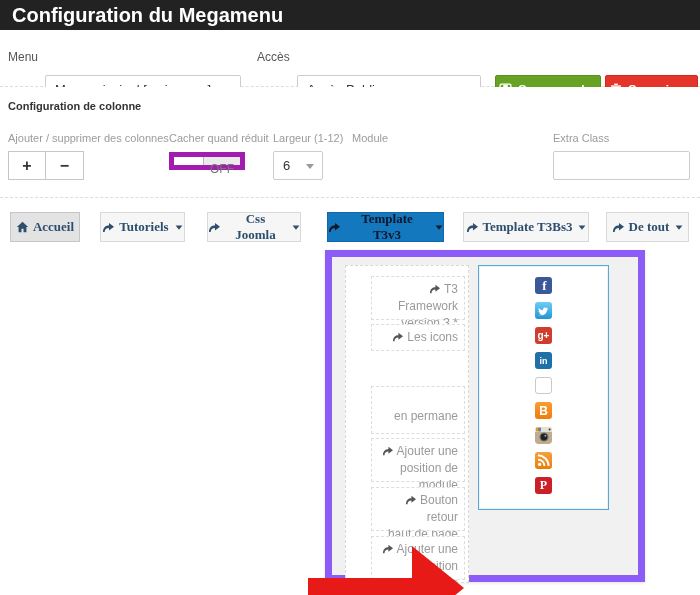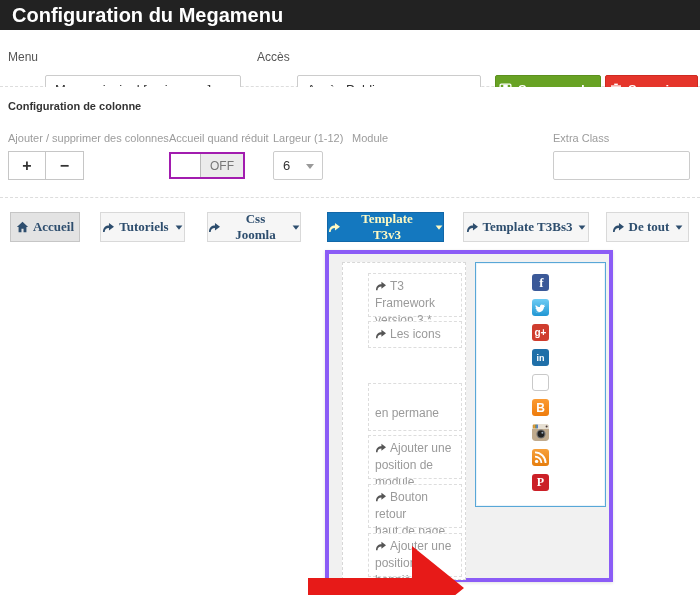--- a/index.html
+++ b/index.html
@@ -25,47 +25,47 @@
   .btn-del  { left:605px; top:45px; width:93px;  background:#e5352b; border-color:#cf2a21; }
 
   
   .config { position:absolute; left:0; top:87px; width:700px; height:111px; background:#fff; border-bottom:1px dashed #ddd; }
   .config h2 { position:absolute; left:8px; top:13px; font-size:11px; font-weight:bold; color:#333; }
   .field-lbl { position:absolute; top:45px; color:#9c9c9c; font-size:11px; }
   .pm { position:absolute; left:8px; top:64px; display:flex; }
   .pm button { width:38px; height:29px; background:#fff; border:1px solid #c6c6c6; color:#333;
                font-size:16px; font-weight:bold; cursor:pointer; }
   .pm button + button { border-left:none; }
-  .toggle { position:absolute; left:169px; top:65px; width:76px; height:27px; border:2px solid #a21caf;
+  .toggle { position:absolute; left:169px; top:65px; width:76px; height:18px; border:5px solid #a21caf;
             background:#ebebeb; display:flex; cursor:pointer; }
   .toggle .knob { width:30px; height:100%; background:#fff; border-right:1px solid #b9b9b9; }
   .toggle .state { flex:1; text-align:center; line-height:25px; color:#777; font-size:12px; }
   .sel-width  { left:273px; top:64px; width:50px; }
   .sel-module { left:351px; top:63px; width:185px; border:2px solid #2b87c6; height:30px; }
   .sel-module .clear { position:absolute; right:26px; top:4px; color:#888; font-size:15px; }
   .txt-input { position:absolute; left:553px; top:64px; width:137px; height:29px; border:1px solid #ccc;
                border-radius:2px; padding:0 8px; font-size:13px; color:#333; }
 
   
   .demo { position:absolute; left:0; top:198px; width:700px; height:397px; background:#fff; }
   .mbtn { position:absolute; top:14px; height:30px; display:inline-flex; align-items:center; justify-content:center;
           gap:4px; font-family:"Liberation Serif","DejaVu Serif",serif; font-weight:bold; font-size:13px;
           color:#2e4e6e; background:#f6f6f6; border:1px solid #d9d9d9; cursor:pointer; }
   .mbtn .caret { border-top-color:currentColor; transform:scale(.85); margin-left:2px; }
   .mbtn svg { flex:none; }
   .mbtn-home   { left:10px;  width:70px; background:#e3e3e3; border-color:#c6c6c6; }
   .mbtn-tuto   { left:100px; width:85px; }
   .mbtn-css    { left:207px; width:94px; }
-  .mbtn-t3v3   { left:327px; width:117px; background:#1478bf; border-color:#1167a8; color:#fef9c3;gap:20px; }
+  .mbtn-t3v3   { left:327px; width:117px; background:#1478bf; border-color:#1167a8; color:#0f172a;gap:20px; }
   .mbtn-t3bs3  { left:463px; width:126px; }
   .mbtn-detout { left:606px; width:83px; }
 
   
-  .panel { position:absolute; left:325px; top:52px; width:288px; height:332px; background:#f1f1f1;
-           border:4px solid #8b5cf6; box-shadow:0 1px 3px rgba(0,0,0,.12); }
+  .panel { position:absolute; left:325px; top:52px; width:320px; height:332px; background:#f1f1f1;
+           border:7px solid #8b5cf6; box-shadow:0 1px 3px rgba(0,0,0,.12);text-align:right; }
   .leftcol { position:absolute; left:13px; top:8px; width:124px; height:318px; background:#fff; border:1px dashed #d8d8d8; }
   .mi { position:absolute; left:25px; width:94px; background:#fff; border:1px dashed #ddd; padding:4px 6px;
         color:#9a9a9a; font-size:12px; line-height:17px; cursor:pointer; }
   .mi svg { vertical-align:-1px; margin-right:3px; color:#555; }
   .mi .row2:empty { display:none; }
   .mi1 { top:10px;  height:44px; }
   .mi2 { top:58px;  height:27px; }
   .mi3 { top:89px;  height:27px; }
   .mi4 { top:120px; height:48px; }
   .mi5 { top:172px; height:44px; }
@@ -123,21 +123,21 @@
         <rect x="1" y="2.4" width="10" height="1.4" fill="#fff"></rect>
         <path d="M2.4 5h7.2l-.7 7.3H3.1Z" fill="none" stroke="#fff" stroke-width="1.2"></path>
       </svg>
       <span>Supprimer</span>
     </button>
   </div>
 
   <div class="config">
     <h2>Configuration de colonne</h2>
     <span class="field-lbl" style="left:8px;">Ajouter / supprimer des colonnes</span>
-    <span class="field-lbl" style="left:169px;">Accueil quand réduit</span>
+    <span class="field-lbl" style="left:169px;">Cacher quand réduit</span>
     <span class="field-lbl" style="left:273px;text-align:center;">Largeur (1-12)</span>
     <span class="field-lbl" style="left:352px;">Module</span>
     <span class="field-lbl" style="left:553px;">Extra Class</span>
 
     <div class="pm">
       <button>+</button>
       <button>−</button>
     </div>
 
     <div class="toggle">

